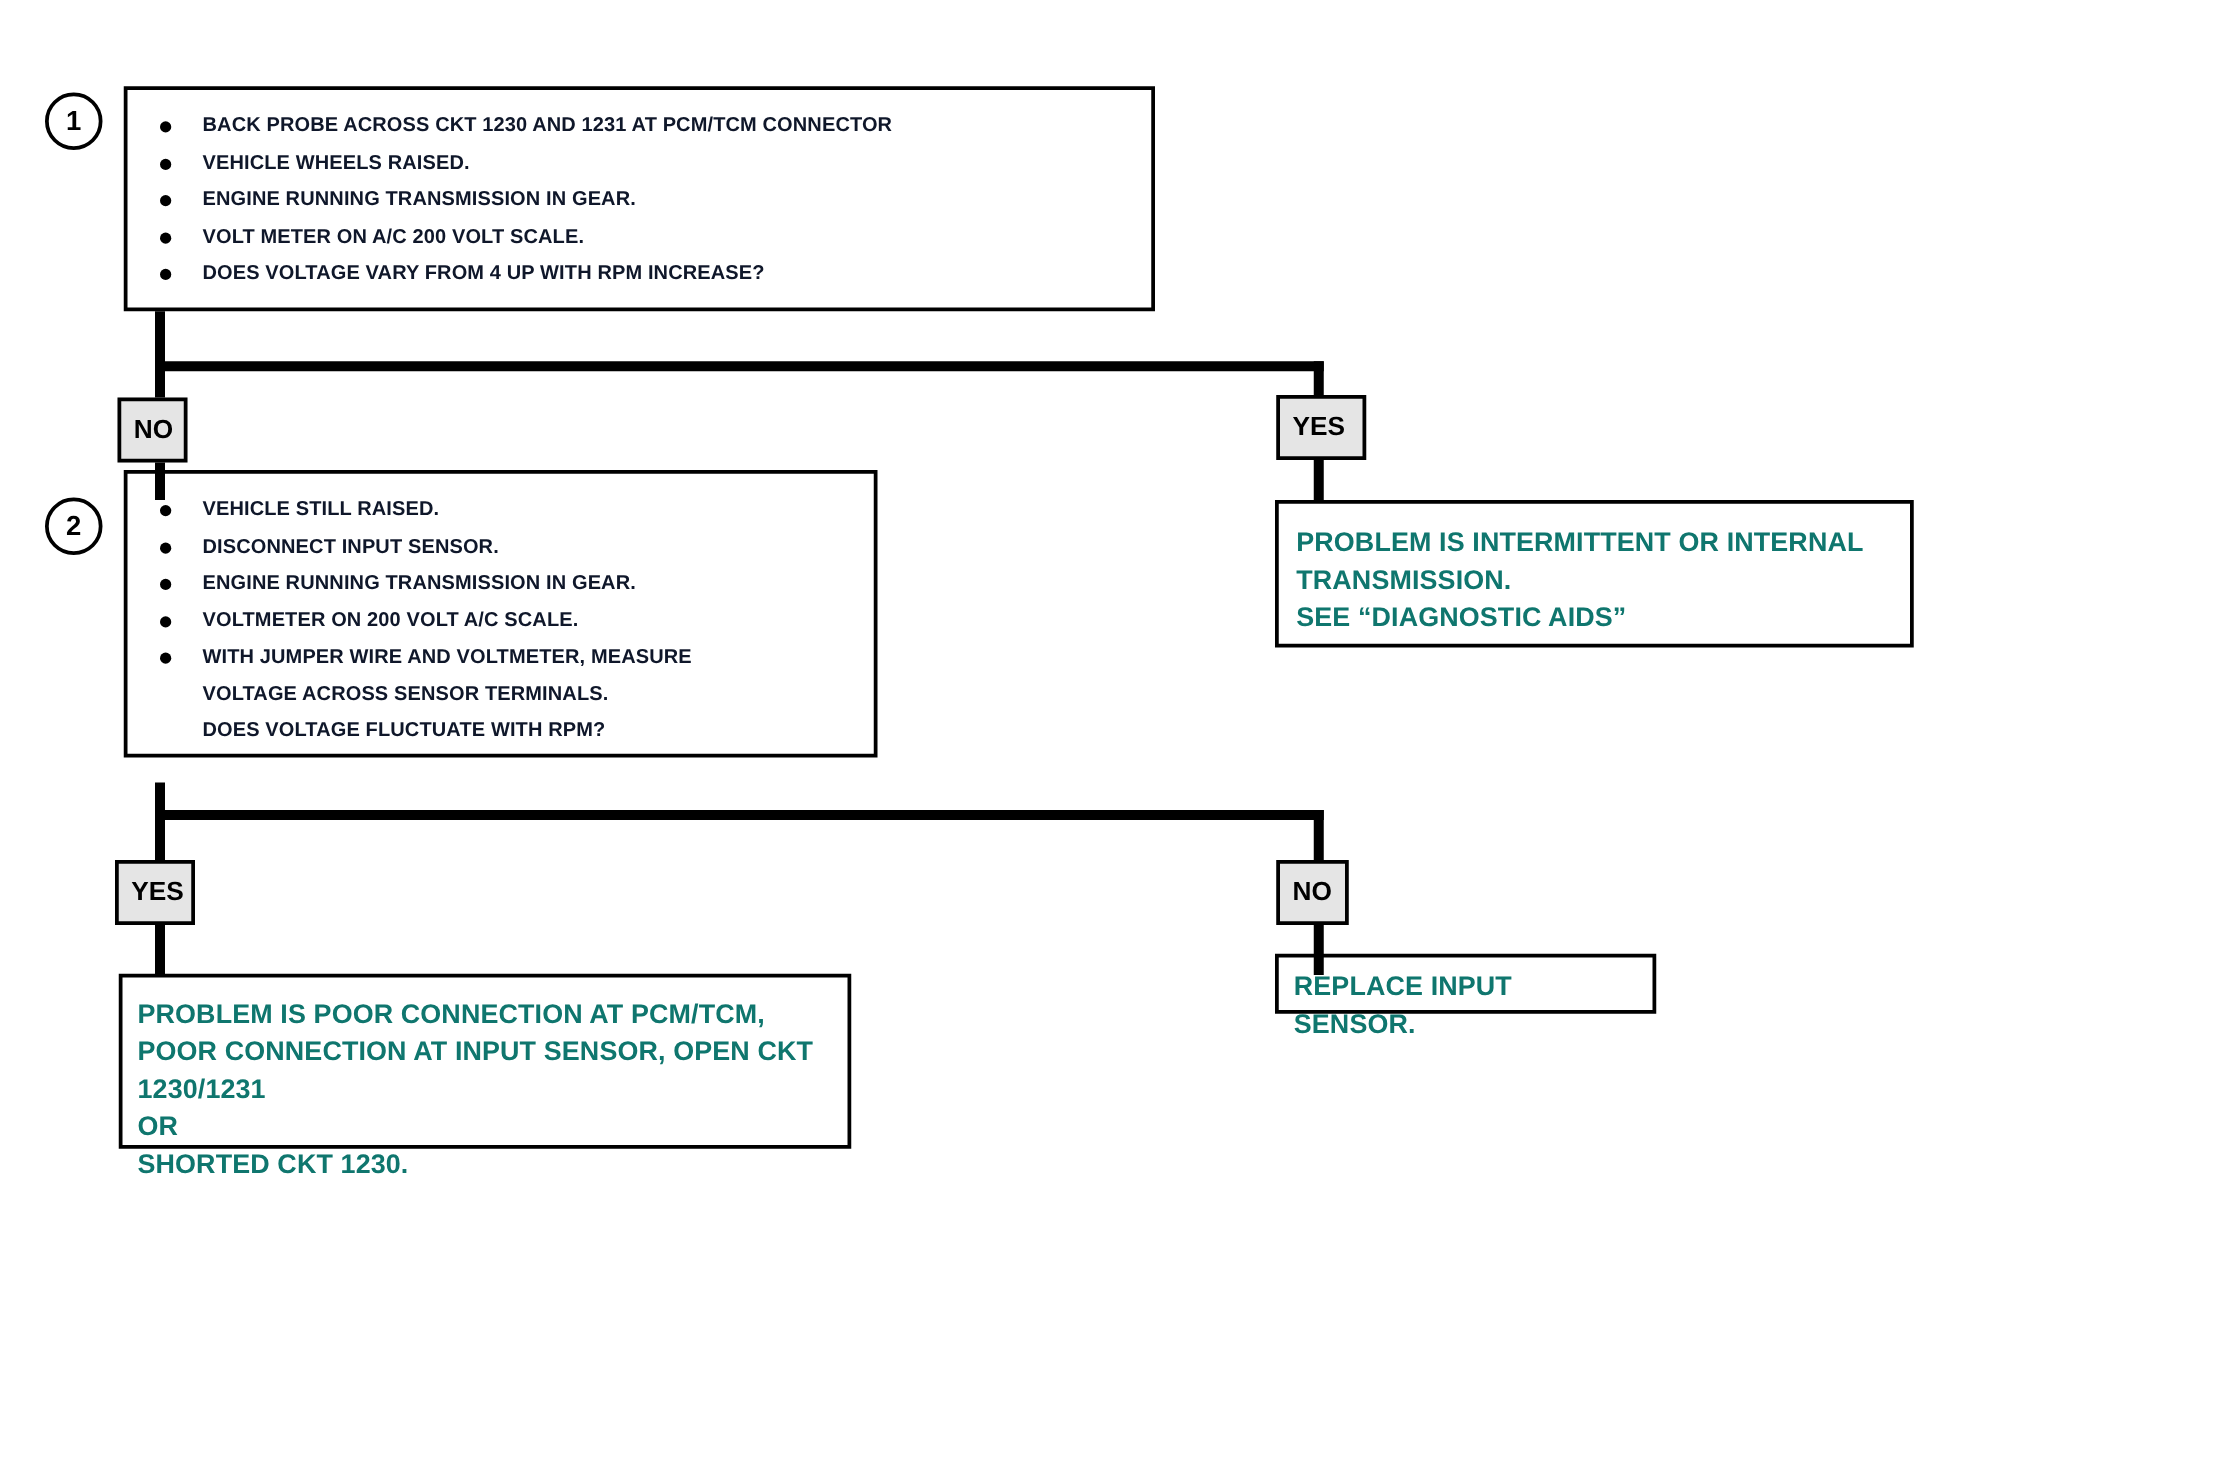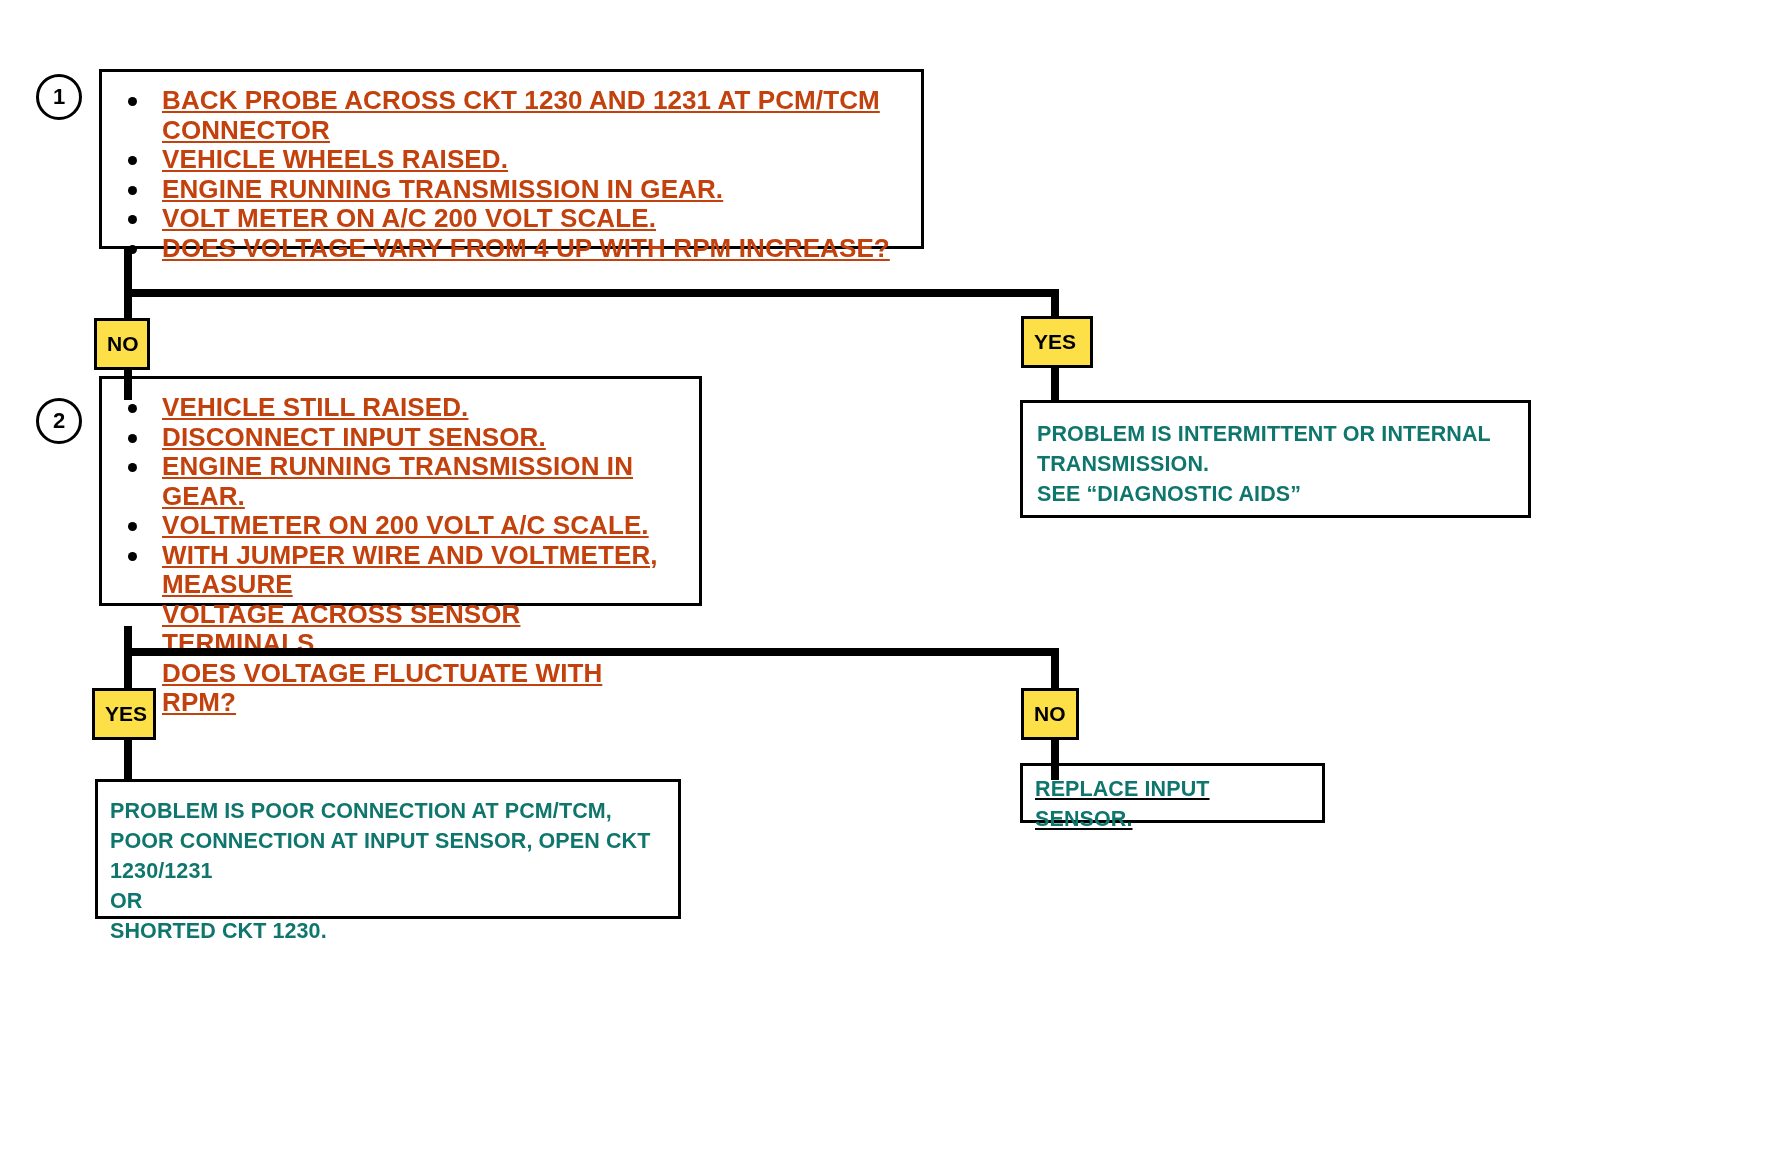--- a/index.html
+++ b/index.html
@@ -47,26 +47,25 @@
 
   .bullet-list {
     list-style: none;
     margin: 0;
     padding: 0;
   }
   .bullet-list li {
     position: relative;
     padding-left: 42px;
     font-weight: bold;
-    font-size: 26px;
+    font-size: 16px;
     letter-spacing: 0.1px;
     line-height: 29.5px;
-    color: #c2410c;
+    color: #0f172a;
     white-space: pre-line;
-    text-decoration: underline;
   }
   .bullet-list li::before {
     content: "";
     position: absolute;
     left: 8px;
     top: 11px;
     width: 9px;
     height: 9px;
     border-radius: 50%;
     background: #000000;
@@ -79,21 +78,21 @@
     color: #0f766e;
     white-space: pre-line;
     letter-spacing: 0.1px;
   }
 
   
   .tag-box {
     position: absolute;
     box-sizing: border-box;
     border: 3px solid #000000;
-    background: #fde047;
+    background: #e5e5e5;
     font-weight: bold;
     font-size: 21px;
     color: #000000;
     display: flex;
     align-items: center;
     padding-left: 10px;
     z-index: 4;
   }
 
   
@@ -171,19 +170,19 @@
   <div class="box" style="left:95px; top:779px; width:586px; height:140px;">
     <div class="box-inner" style="padding:14px 14px 12px 12px;">
       <div class="plain-lines">PROBLEM IS POOR CONNECTION AT PCM/TCM,
 POOR CONNECTION AT INPUT SENSOR, OPEN CKT
 1230/1231
 OR
 SHORTED CKT 1230.</div>
     </div>
   </div>
 
-  <div class="box" style="left:1020px; top:763px; width:305px; height:60px;text-decoration:underline;">
+  <div class="box" style="left:1020px; top:763px; width:305px; height:48px;">
     <div class="box-inner" style="padding:8px 10px 8px 12px;">
       <div class="plain-lines">REPLACE INPUT SENSOR.</div>
     </div>
   </div>
 
 </div>
 
 </body></html>

